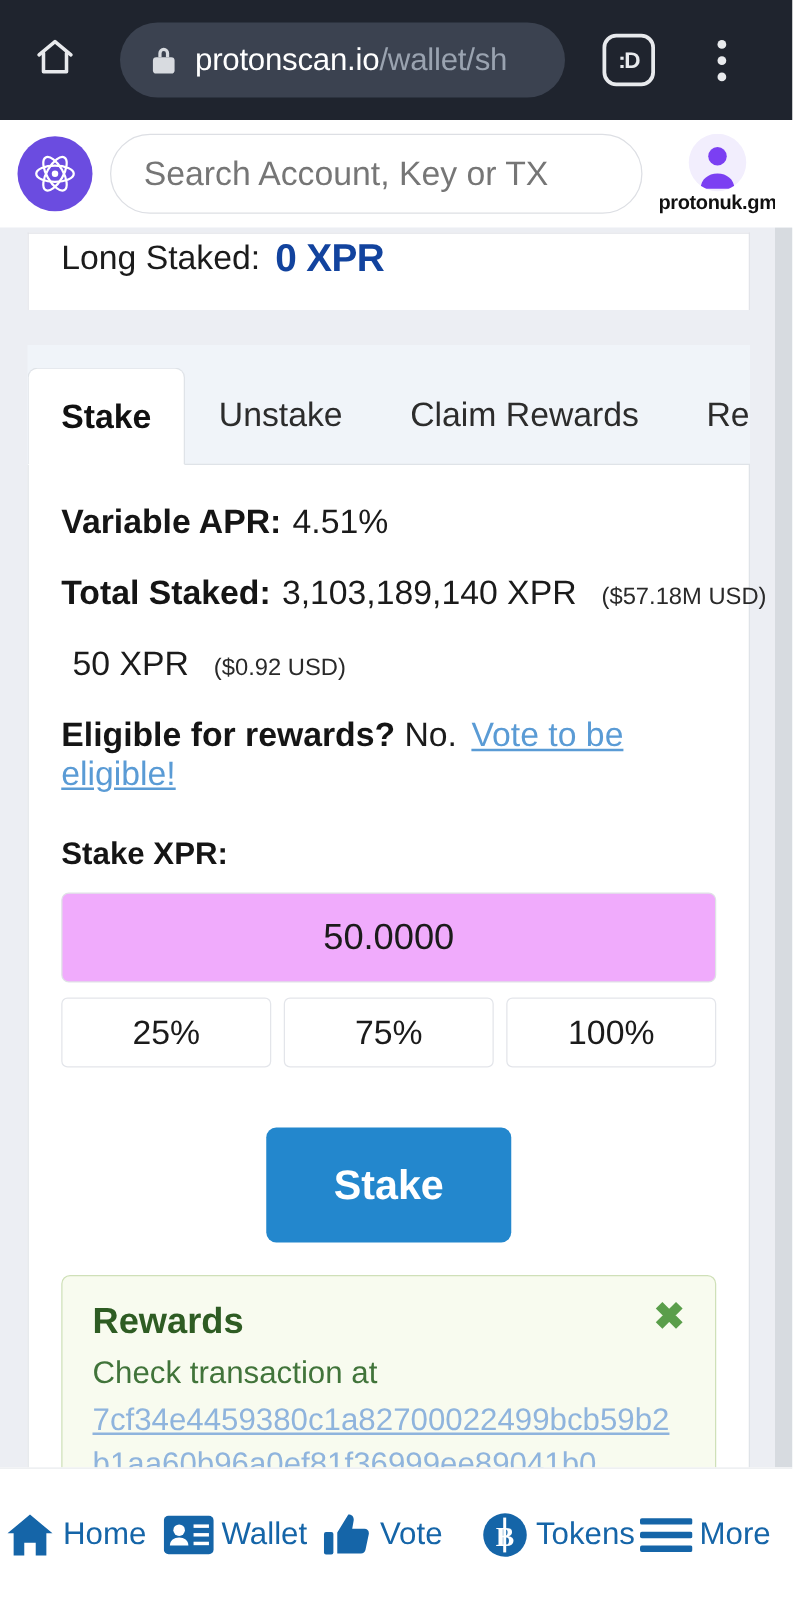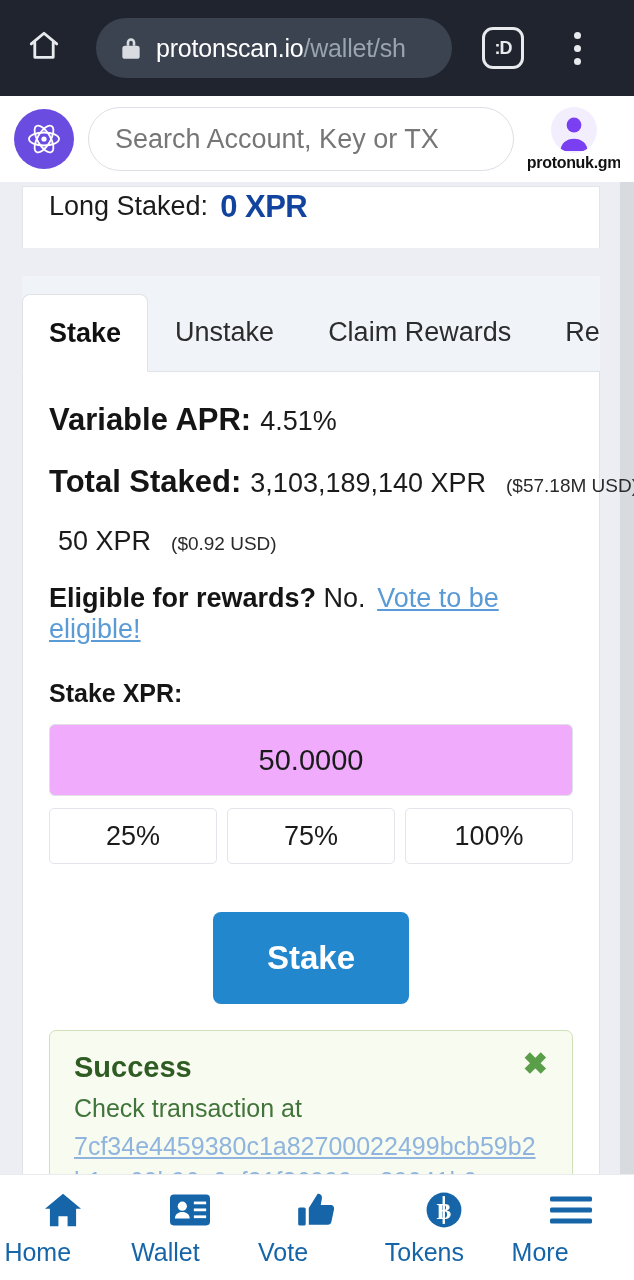--- a/index.html
+++ b/index.html
@@ -111,21 +111,21 @@
     background:#ffffff; font-weight:bold; border:1px solid #dfe3e8;
     border-bottom:1px solid #ffffff; border-radius:8px 8px 0 0;
     margin-bottom:-1px; color:#111;
   }
 
   .card-body {
     background:#ffffff; border:1px solid #dfe3e8; border-top:none;
     padding:30px 26px 26px 26px;
   }
   .stat-row { margin-bottom:26px; display:flex; align-items:baseline; flex-wrap:nowrap; }
-  .stat-label { font-size:31px; font-weight:bold; color:#151515; white-space:nowrap; }
+  .stat-label { font-size:27px; font-weight:bold; color:#151515; white-space:nowrap; }
   .stat-value { font-size:27px; color:#1b1b1b; margin-left:9px; white-space:nowrap; }
   .stat-usd { font-size:19px; color:#2a2a2a; margin-left:20px; white-space:nowrap; }
 
   .eligible-row { margin-bottom:34px; font-size:27px; }
   .eligible-label { font-weight:bold; color:#151515; }
   .eligible-answer { color:#1b1b1b; }
   .eligible-link { color:#5a9bd5; margin-left:4px; }
 
   .field-label { font-size:25px; font-weight:bold; color:#151515; margin-bottom:16px; }
   .amount-input {
@@ -163,21 +163,21 @@
     cursor:pointer;
   }
 
   
   .bottom-nav {
     position:absolute; bottom:0; left:0; right:0; height:106px;
     background:#ffffff; border-top:1px solid #e9ebee;
     display:flex; align-items:center; justify-content:space-around;
   }
   .nav-item {
-    display:flex; flex-direction:column; gap:6px;
+    display:flex; flex-direction:row; align-items:center; gap:6px;
     cursor:pointer; width:118px;
   }
   .nav-icon { height:44px; display:flex; align-items:center; justify-content:center; }
   .nav-label { font-size:25px; color:#1565a8; }
 </style>
 </head>
 <body>
 
 <div class="browser-bar">
   <div class="home-btn">
@@ -291,21 +291,21 @@
         <button class="pct-btn">75%</button>
         <button class="pct-btn">100%</button>
       </div>
 
       <div class="submit-wrap">
         <button class="submit-btn">Stake</button>
       </div>
 
       <div class="alert">
         <div class="alert-close">✖</div>
-        <div class="alert-title">Success</div>
+        <div class="alert-title">Rewards</div>
         <div class="alert-text">Check transaction at</div>
         <a class="alert-hash" href="#">7cf34e4459380c1a82700022499bcb59b2b1aa60b96a0ef81f36999ee89041b0</a>
       </div>
 
     </div>
   </div>
 </div>
 
 <div class="bottom-nav">
 

